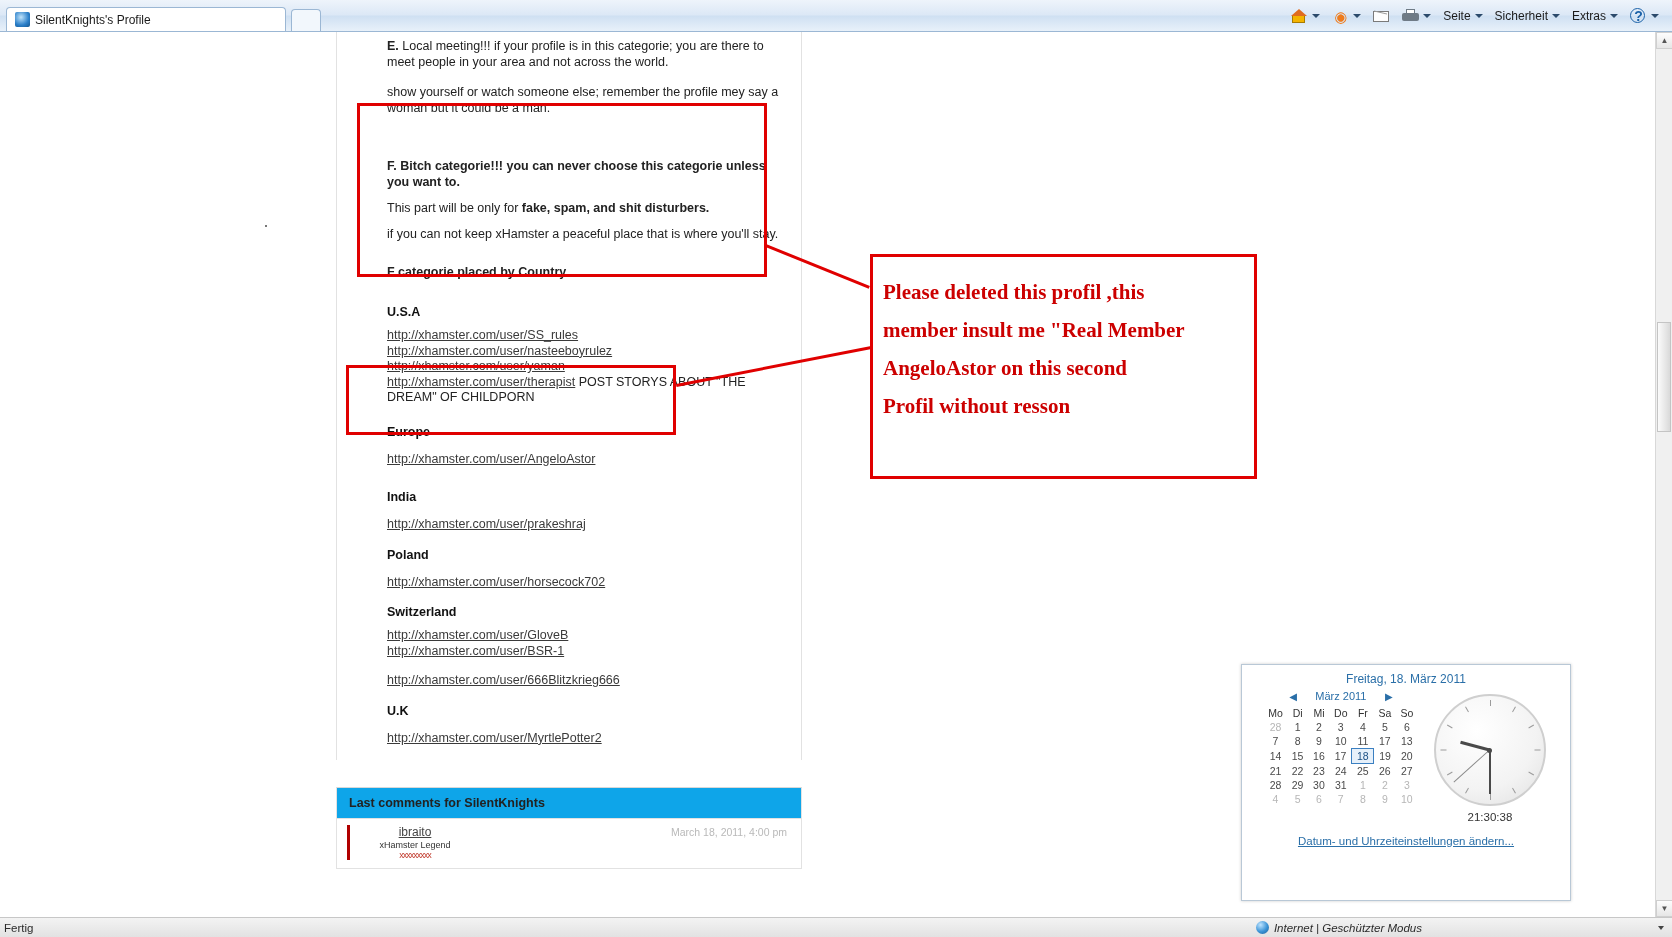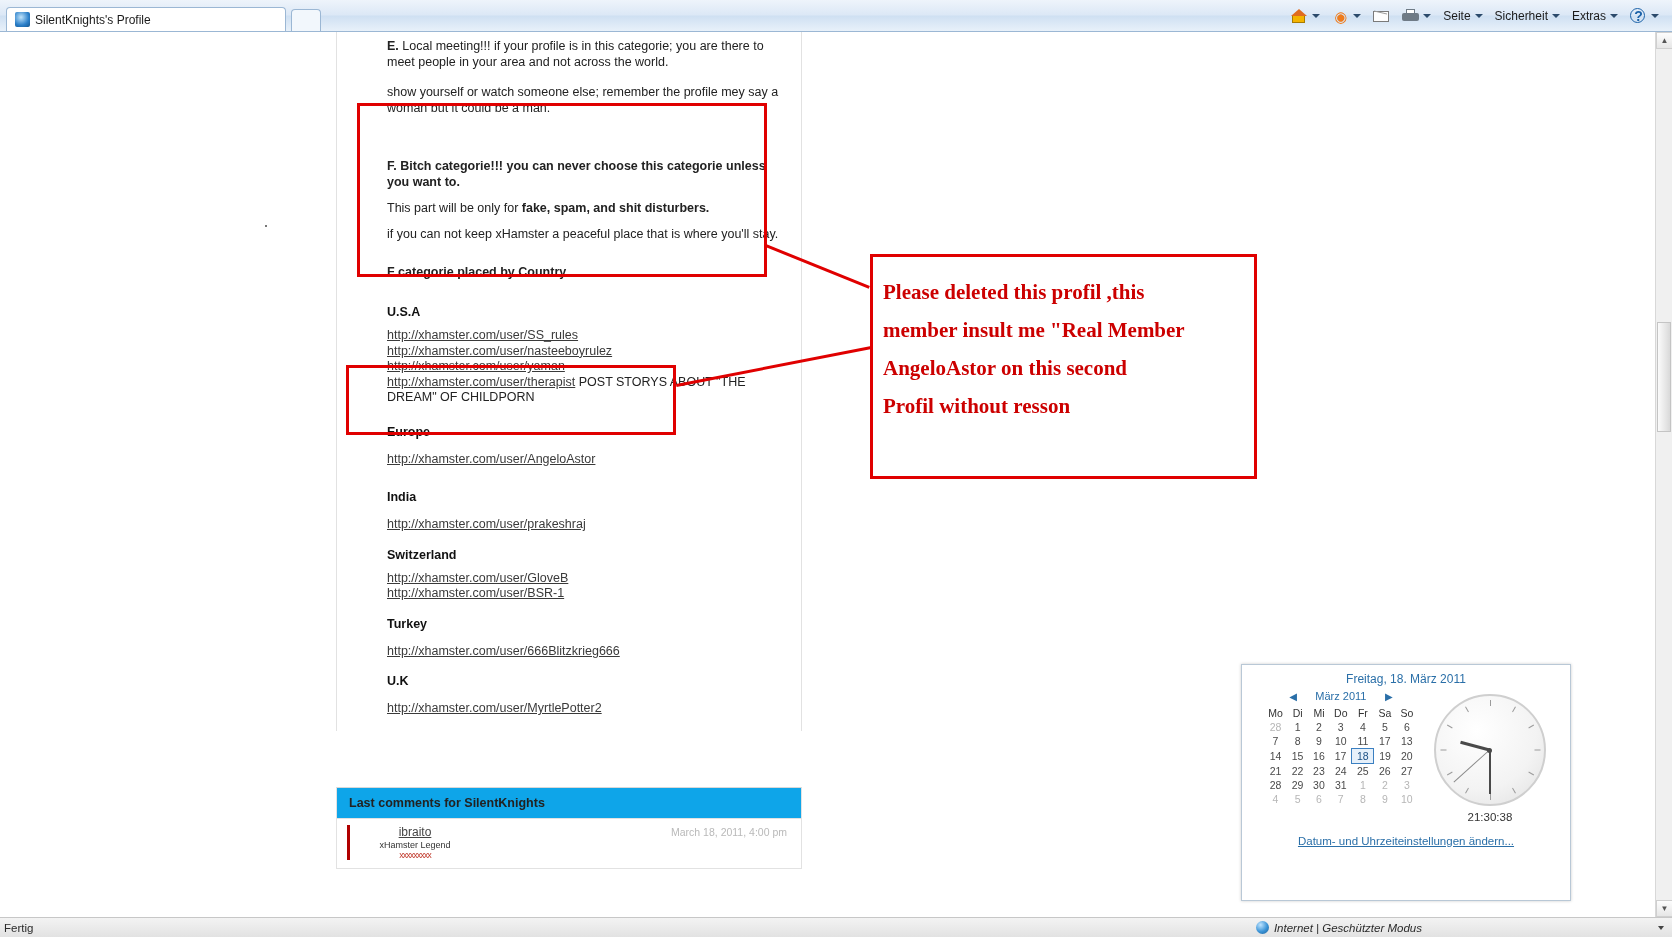--- a/index.html
+++ b/index.html
@@ -605,33 +605,38 @@
           </div>
         </div>
 
         <div style="margin-top:22px">
           <div class="heading">India</div>
           <div class="lnk-row" style="margin-top:12px">
             <a class="lnk" href="#">http://xhamster.com/user/prakeshraj</a>
           </div>
         </div>
 
+        <div style="margin-top:14px">
+          <div class="heading">Poland</div>
+          <div class="lnk-row" style="margin-top:12px">
+            <a class="lnk" href="#">http://xhamster.com/user/horsecock702</a>
+          </div>
+        </div>
 
         <div style="margin-top:14px">
           <div class="heading">Switzerland</div>
           <div class="lnk-row" style="margin-top:1px">
             <a class="lnk" href="#">http://xhamster.com/user/GloveB</a>
           </div>
           <div class="lnk-row">
             <a class="lnk" href="#">http://xhamster.com/user/BSR-1</a>
           </div>
         </div>
 
         <div style="margin-top:14px">
-          <div class="heading">Turkey</div>
           <div class="lnk-row" style="margin-top:12px">
             <a class="lnk" href="#">http://xhamster.com/user/666Blitzkrieg666</a>
           </div>
         </div>
 
         <div style="margin-top:14px">
           <div class="heading">U.K</div>
           <div class="lnk-row" style="margin-top:12px">
             <a class="lnk" href="#">http://xhamster.com/user/MyrtlePotter2</a>
           </div>

